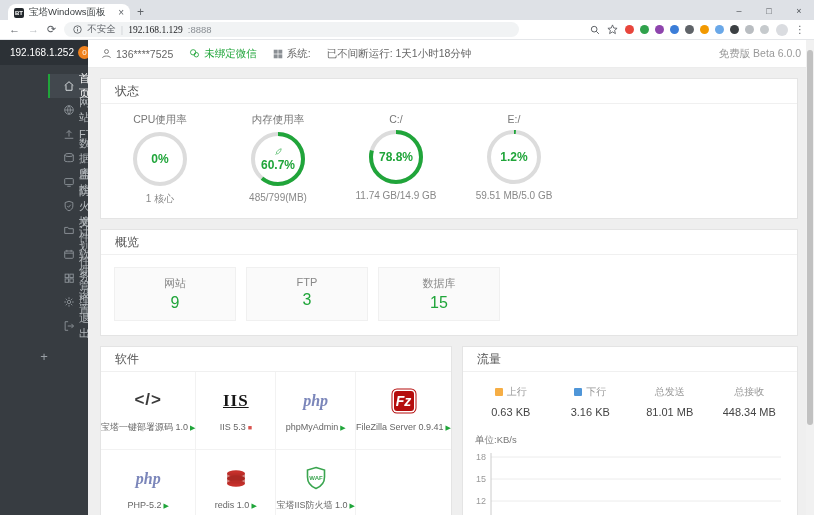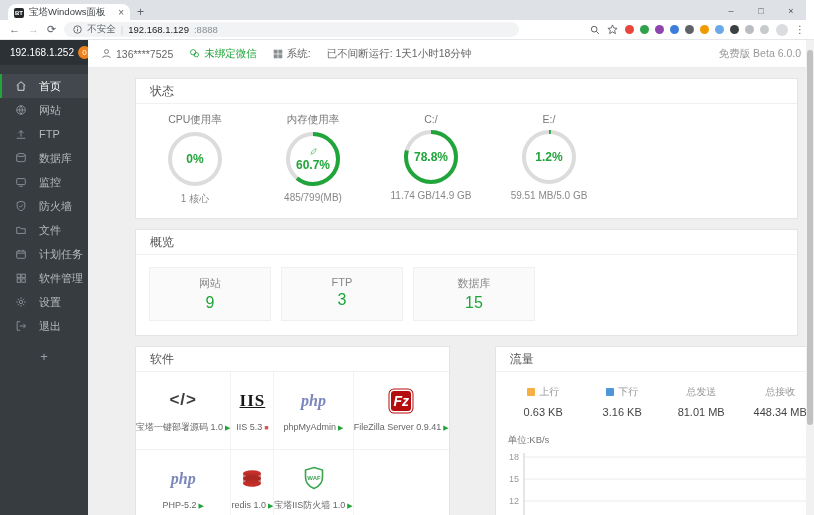--- a/index.html
+++ b/index.html
@@ -1,73 +1,73 @@
 <!DOCTYPE html>
 <html><head>
 <meta charset="utf-8">
 <style>
   * { margin:0; padding:0; box-sizing:border-box; }
   html,body { width:814px; height:515px; overflow:hidden; background:#fff; }
   .stage { position:relative; width:814px; height:515px; overflow:hidden;
            font-family:"Liberation Sans","DejaVu Sans",sans-serif; background:#fff; }
 
   
-  .tabstrip { position:absolute; top:0; left:0; right:8px; height:21px; background:#dee1e6;
+  .tabstrip { position:absolute; top:0; left:0; right:0; height:21px; background:#dee1e6;
               display:flex; align-items:flex-end; }
   .tab { height:17px; width:122px; background:#fff; border-radius:8px 8px 0 0; margin-left:8px;
          display:flex; align-items:center; padding:0 6px; gap:5px; }
   .favicon { width:10px; height:10px; background:#23282d; color:#fff; font-size:6px; line-height:10px;
              text-align:center; border-radius:2px; flex:0 0 auto; font-weight:bold; }
   .tab-title { font-size:9.5px; color:#3c4043; flex:1; white-space:nowrap; overflow:hidden; }
   .tab-close { font-size:10px; color:#5f6368; }
   .newtab { margin-left:7px; font-size:12px; color:#5f6368; line-height:17px; }
   .wincontrols { margin-left:auto; display:flex; height:20px; align-items:center; }
   .wincontrols span { width:30px; text-align:center; font-size:9px; color:#4d5156; }
 
   .urlrow { position:absolute; top:20px; left:0; right:0; height:20px; background:#fff;
             border-bottom:1px solid #e4e6e9; display:flex; align-items:center; padding:0 9px; gap:8px; }
   .navic { color:#5f6368; font-size:11px; line-height:1; }
   .navic.dim { color:#b9bdc1; }
   .urlpill { height:15px; width:455px; background:#f1f3f4; border-radius:8px; display:flex;
              align-items:center; padding:0 9px; gap:5px; font-size:9.5px; color:#5f6368; }
   .url-sep { color:#d0d3d6; }
-  .url-host { color:#202124; }
+  .url-host { color:#202124;font-family:Liberation Serif, serif; }
   .url-port { color:#8a8f94; }
   .urlicons { display:flex; align-items:center; gap:7px; margin-left:2px; flex:1; justify-content:flex-end; }
   .ext-dot { width:9px; height:9px; border-radius:50%; display:inline-block; }
   .avatar-dot { width:12px; height:12px; border-radius:50%; background:#dadce0; }
   .kebab { color:#5f6368; font-size:10px; }
 
   
   .sidebar { position:absolute; top:40px; left:0; bottom:0; width:88px; background:#373c41; }
   .sb-head { height:25px; background:#2c3136; display:flex; align-items:center; padding:0 6px; gap:4px; }
   .sb-ip { color:#fff; font-size:10px; flex:1; white-space:nowrap; }
   .sb-badge { background:#f0821e; color:#fff; font-size:8px; min-width:13px; height:13px; border-radius:7px;
               display:flex; align-items:center; justify-content:center; }
   .menu { list-style:none; margin-top:9px; }
-  .menu li { height:24px; display:flex; align-items:center; gap:12px; padding-left:13px; color:#b4b9bd;
-             font-size:11px; cursor:pointer; border-left:2px solid transparent; }
+  .menu li { height:24px; display:flex; align-items:center; gap:4px; padding-left:13px; color:#b4b9bd;
+             font-size:11px; cursor:pointer; border-left:2px solid transparent;margin-left:48px; }
   .menu li svg { color:#8a9096; flex:0 0 auto; }
   .menu li.active { background:#42484e; border-left-color:#20a53a; color:#fff; }
   .menu li.active svg { color:#dfe3e6; }
   .sb-add { color:#9aa0a6; text-align:center; margin-top:11px; font-size:13px; cursor:pointer; }
 
   
   .topbar { position:absolute; top:40px; left:88px; right:0; height:28px; background:#fff;
             display:flex; align-items:center; padding:0 13px; font-size:10.5px; color:#666; gap:16px;
             border-bottom:1px solid #ececec; }
   .tb-group { display:flex; align-items:center; gap:4px; white-space:nowrap; }
   .tb-green { color:#20a53a; }
   .tb-right { margin-left:auto; display:flex; align-items:center; gap:10px; white-space:nowrap; }
   .tb-version { color:#999; }
 
   
   .main { position:absolute; top:68px; left:88px; right:0; bottom:-120px; background:#efefef;
           padding:10px 16px 0 12px; }
-  .panel { background:#fff; border:1px solid #e4e4e4; margin-bottom:10px;margin-left:35px; }
+  .panel { background:#fff; border:1px solid #e4e4e4; margin-bottom:10px; }
   .panel-title { height:25px; line-height:25px; padding:0 14px; font-size:12px; color:#555;
                  border-bottom:1px solid #f0f0f0; }
 
   .gauges { display:flex; padding:9px 0 12px; }
   .gauge { width:118px; text-align:center; }
   .gauge-label { font-size:10.5px; color:#777; margin-bottom:3px; }
   .ring-wrap { position:relative; width:58px; height:58px; margin:0 auto; }
   .ring-val { position:absolute; inset:0; display:flex; flex-direction:column; align-items:center;
               justify-content:center; font-size:12px; font-weight:bold; color:#20a53a; }
   .gauge-sub { font-size:10px; color:#888; margin-top:4px; }

